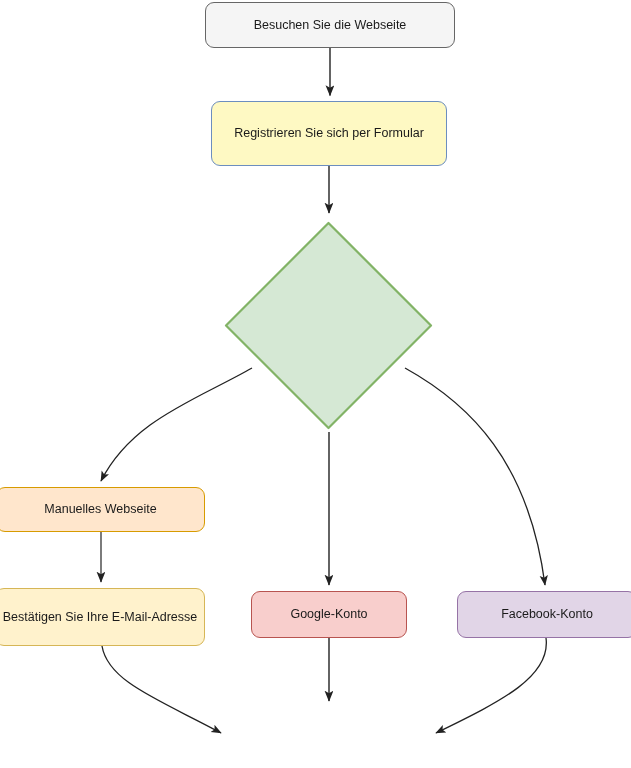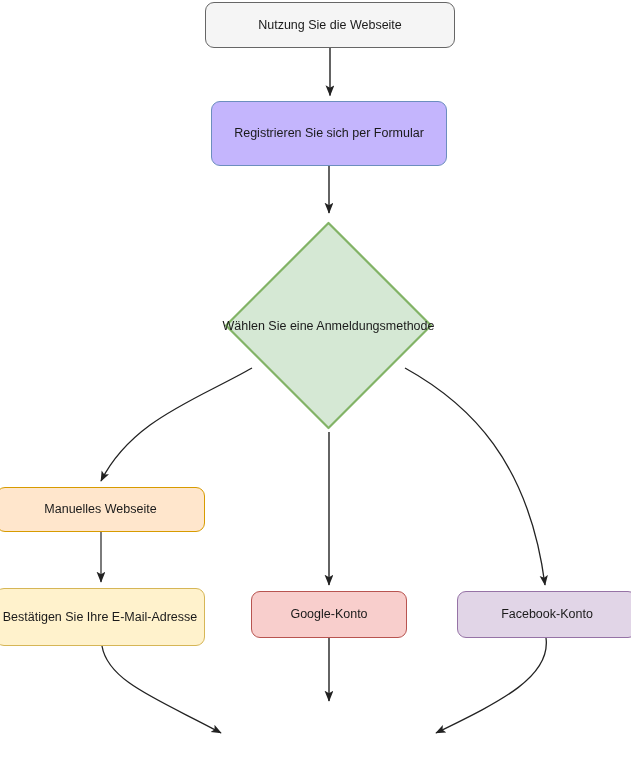--- a/index.html
+++ b/index.html
@@ -92,32 +92,31 @@
     <path d="M101,532 L101,582" fill="none" stroke="#444444" stroke-width="1.4" marker-end="url(#arrowhead)"></path>
 
     <path d="M102,646 C108,682 160,700 221,733" fill="none" stroke="#222222" stroke-width="1.3" marker-end="url(#arrowhead)"></path>
 
     <path d="M329,638 L329,701" fill="none" stroke="#222222" stroke-width="1.4" marker-end="url(#arrowhead)"></path>
 
     <path d="M546,638 C551,676 504,700 436,733" fill="none" stroke="#222222" stroke-width="1.3" marker-end="url(#arrowhead)"></path>
   </svg>
 
   <div class="node" style="left:205px; top:2px; width:250px; height:46px; background:#f5f5f5; border-color:#666666;">
-    <span class="node-label">Nutzung Sie die Webseite</span>
+    <span class="node-label">Besuchen Sie die Webseite</span>
   </div>
 
-  <div class="node" style="left:211px; top:101px; width:236px; height:65px; background:#c4b5fd; border-color:#6c8ebf;">
+  <div class="node" style="left:211px; top:101px; width:236px; height:65px; background:#fef9c3; border-color:#6c8ebf;">
     <span class="node-label">Registrieren Sie sich per Formular</span>
   </div>
 
   <div class="diamond-wrap" style="left:222px; top:219px; width:213px; height:213px;">
     <svg class="diamond-shape" viewBox="0 0 213 213" xmlns="http://www.w3.org/2000/svg">
       <path d="M106.5,4 L209,106.5 L106.5,209 L4,106.5 Z" fill="#d5e8d4" stroke="#82b366" stroke-width="2.2" stroke-linejoin="round"></path>
     </svg>
-    <span class="diamond-label">Wählen Sie eine Anmeldungsmethode</span>
   </div>
 
   <div class="node" style="left:-4px; top:487px; width:209px; height:45px; background:#ffe6cc; border-color:#d79b00;">
     <span class="node-label">Manuelles Webseite</span>
   </div>
 
   <div class="node" style="left:-5px; top:588px; width:210px; height:58px; background:#fff2cc; border-color:#d6b656;">
     <span class="node-label">Bestätigen Sie Ihre E-Mail-Adresse</span>
   </div>
 

